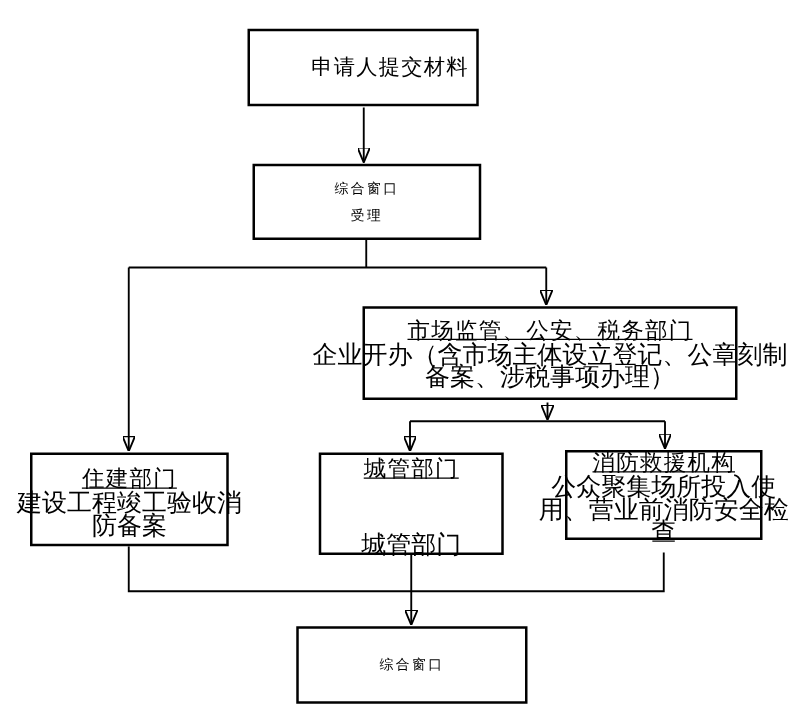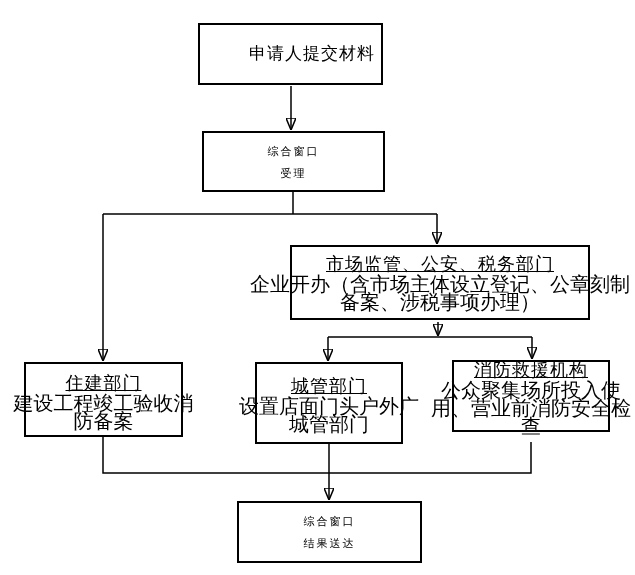--- a/index.html
+++ b/index.html
@@ -60,31 +60,29 @@
     <div class="t body">企业开办（含市场主体设立登记、公章刻制</div>
     <div class="t body">备案、涉税事项办理）</div>
   </div>
 
   <div class="node top-align" style="left:24px;top:362px;width:159px;height:75px;">
     <div class="t title">住建部门</div>
     <div class="t body">建设工程竣工验收消</div>
     <div class="t body">防备案</div>
   </div>
 
-  <div class="node top-align" style="left:255px;top:362px;width:148px;height:82px;">
+  <div class="node top-align" style="left:255px;top:362px;width:148px;height:82px;gap:41px;">
     <div class="t title">城管部门</div>
-    <div class="t body">设置店面门头户外广</div>
     <div class="t body">城管部门</div>
   </div>
 
   <div class="node top-align" style="left:452px;top:360px;width:158px;height:72px;">
     <div class="t title">消防救援机构</div>
     <div class="t body">公众聚集场所投入使</div>
     <div class="t body">用、营业前消防安全检</div>
     <div class="t body">查</div>
   </div>
 
   <div class="node" style="left:237px;top:501px;width:185px;height:62px;">
     <div class="t big">综合窗口</div>
-    <div class="t big">结果送达</div>
   </div>
 
 </div>
 
 </body></html>

